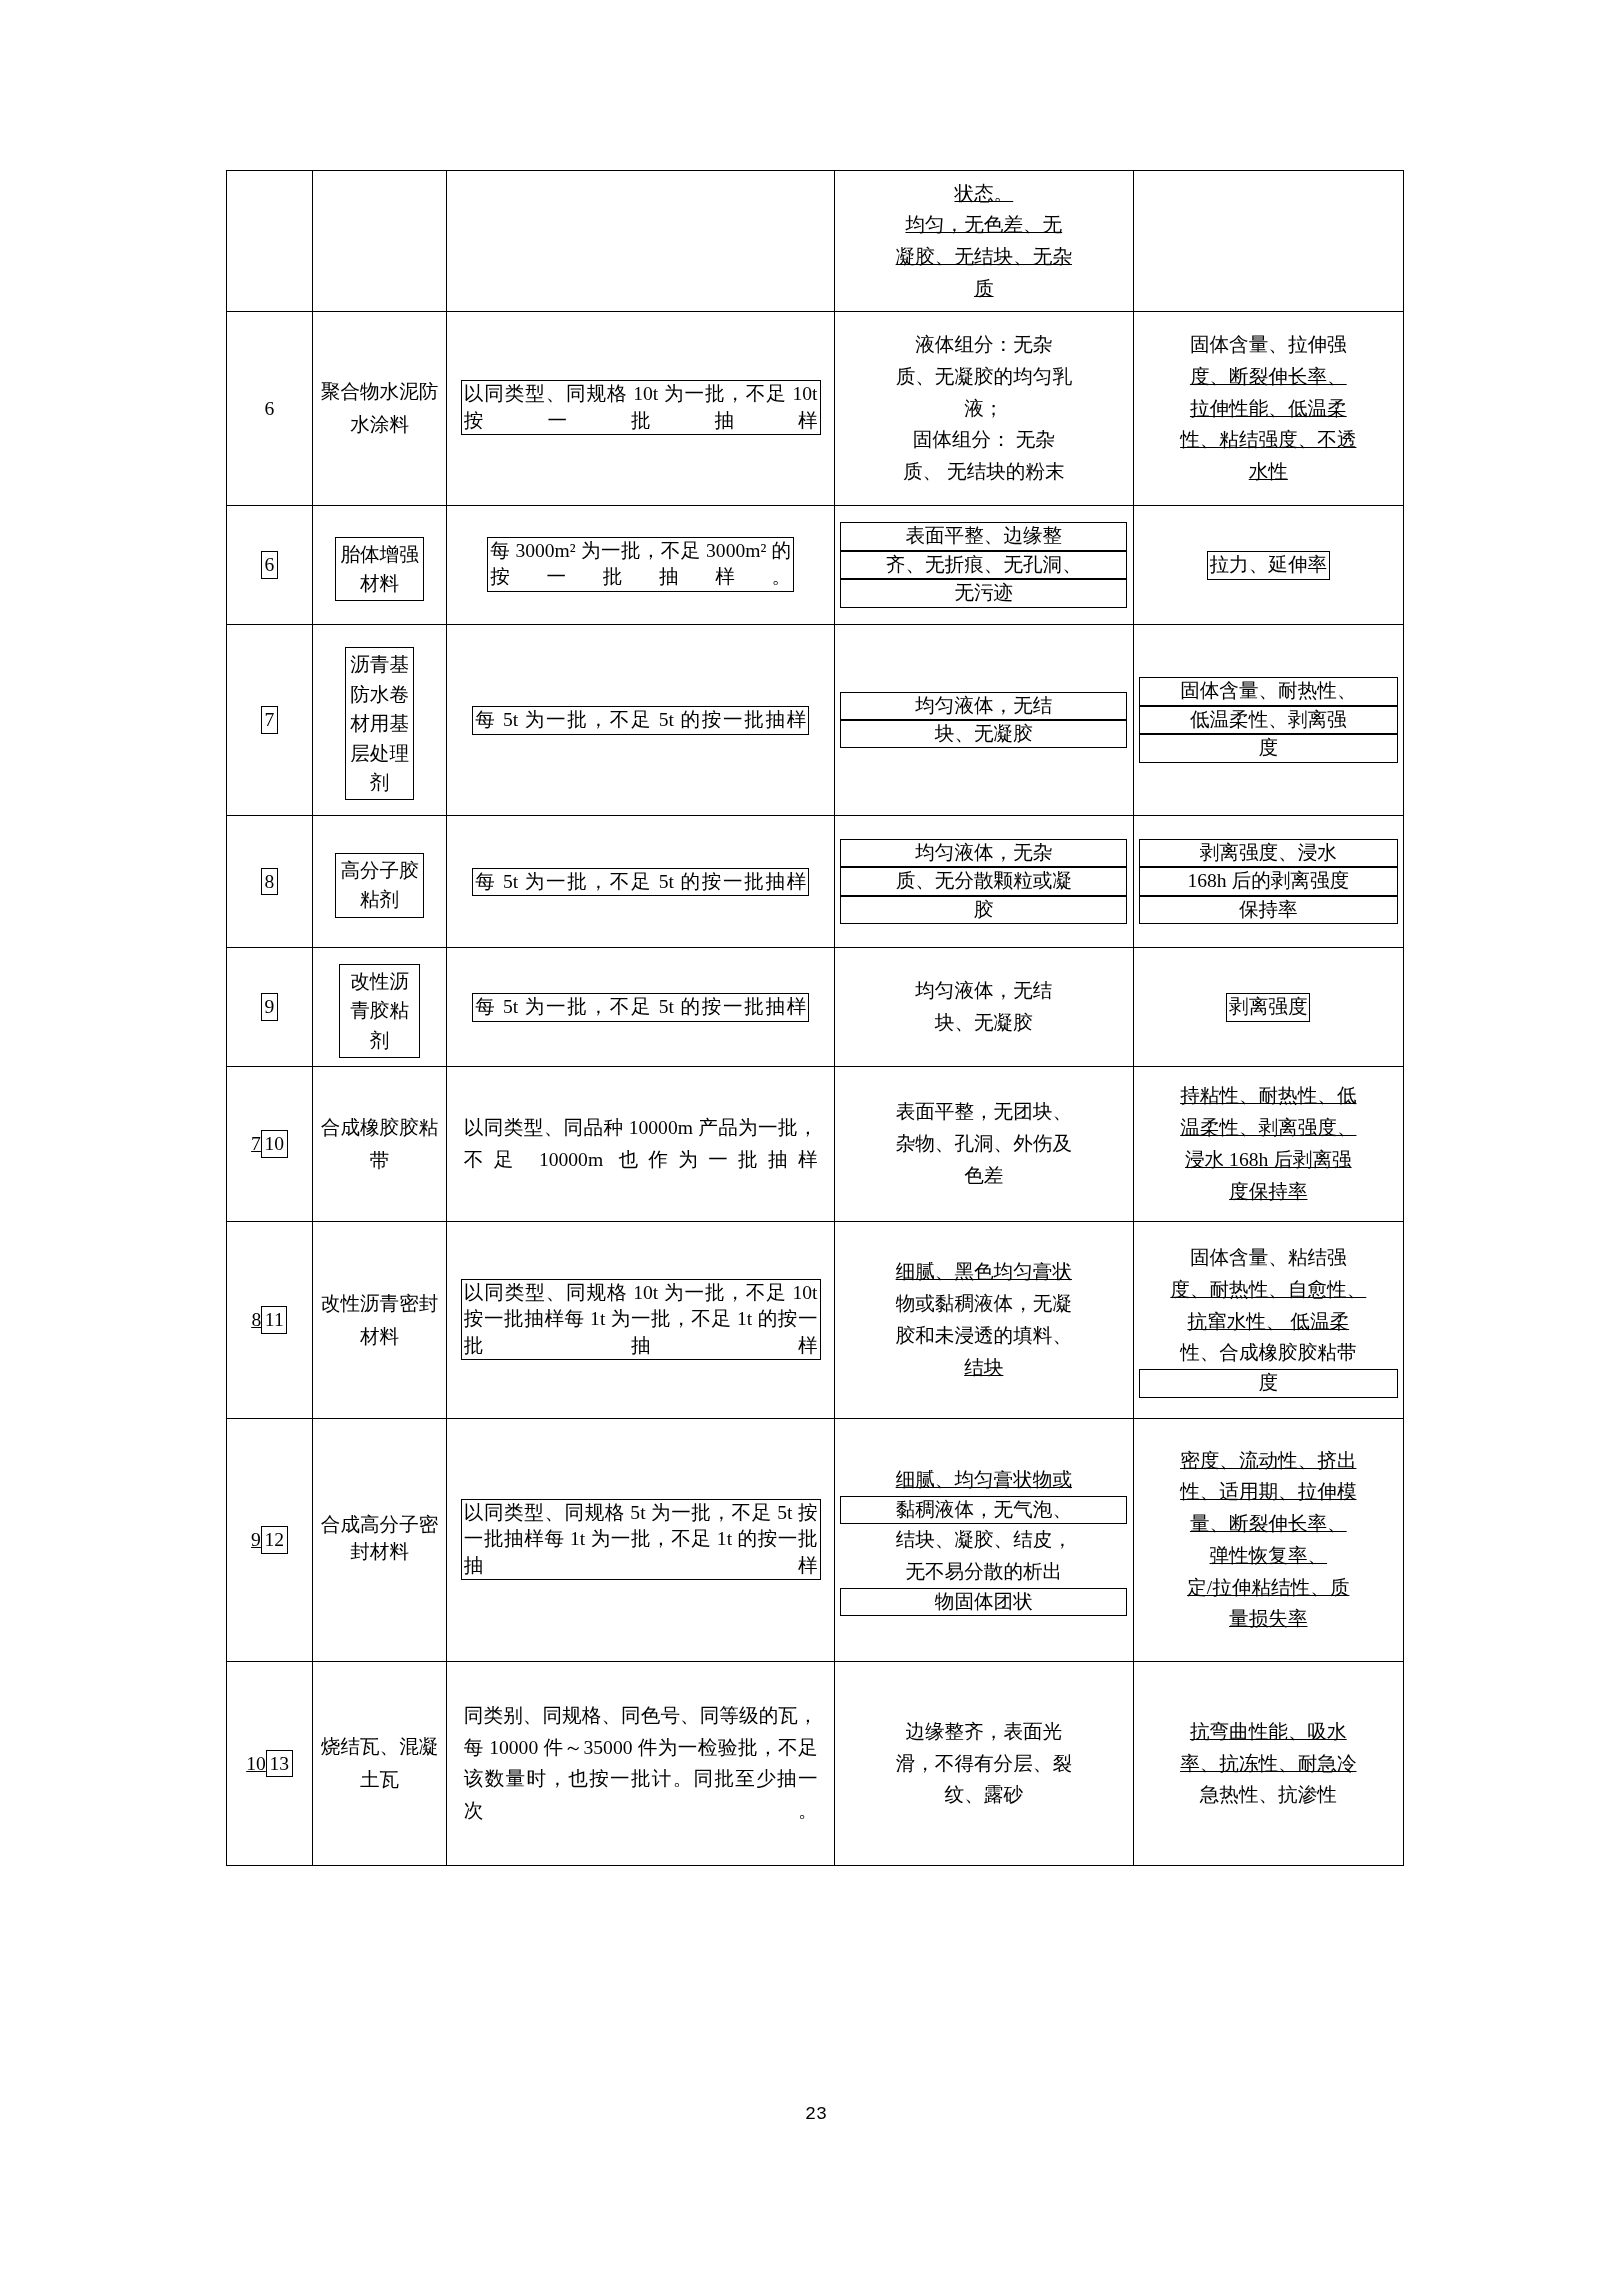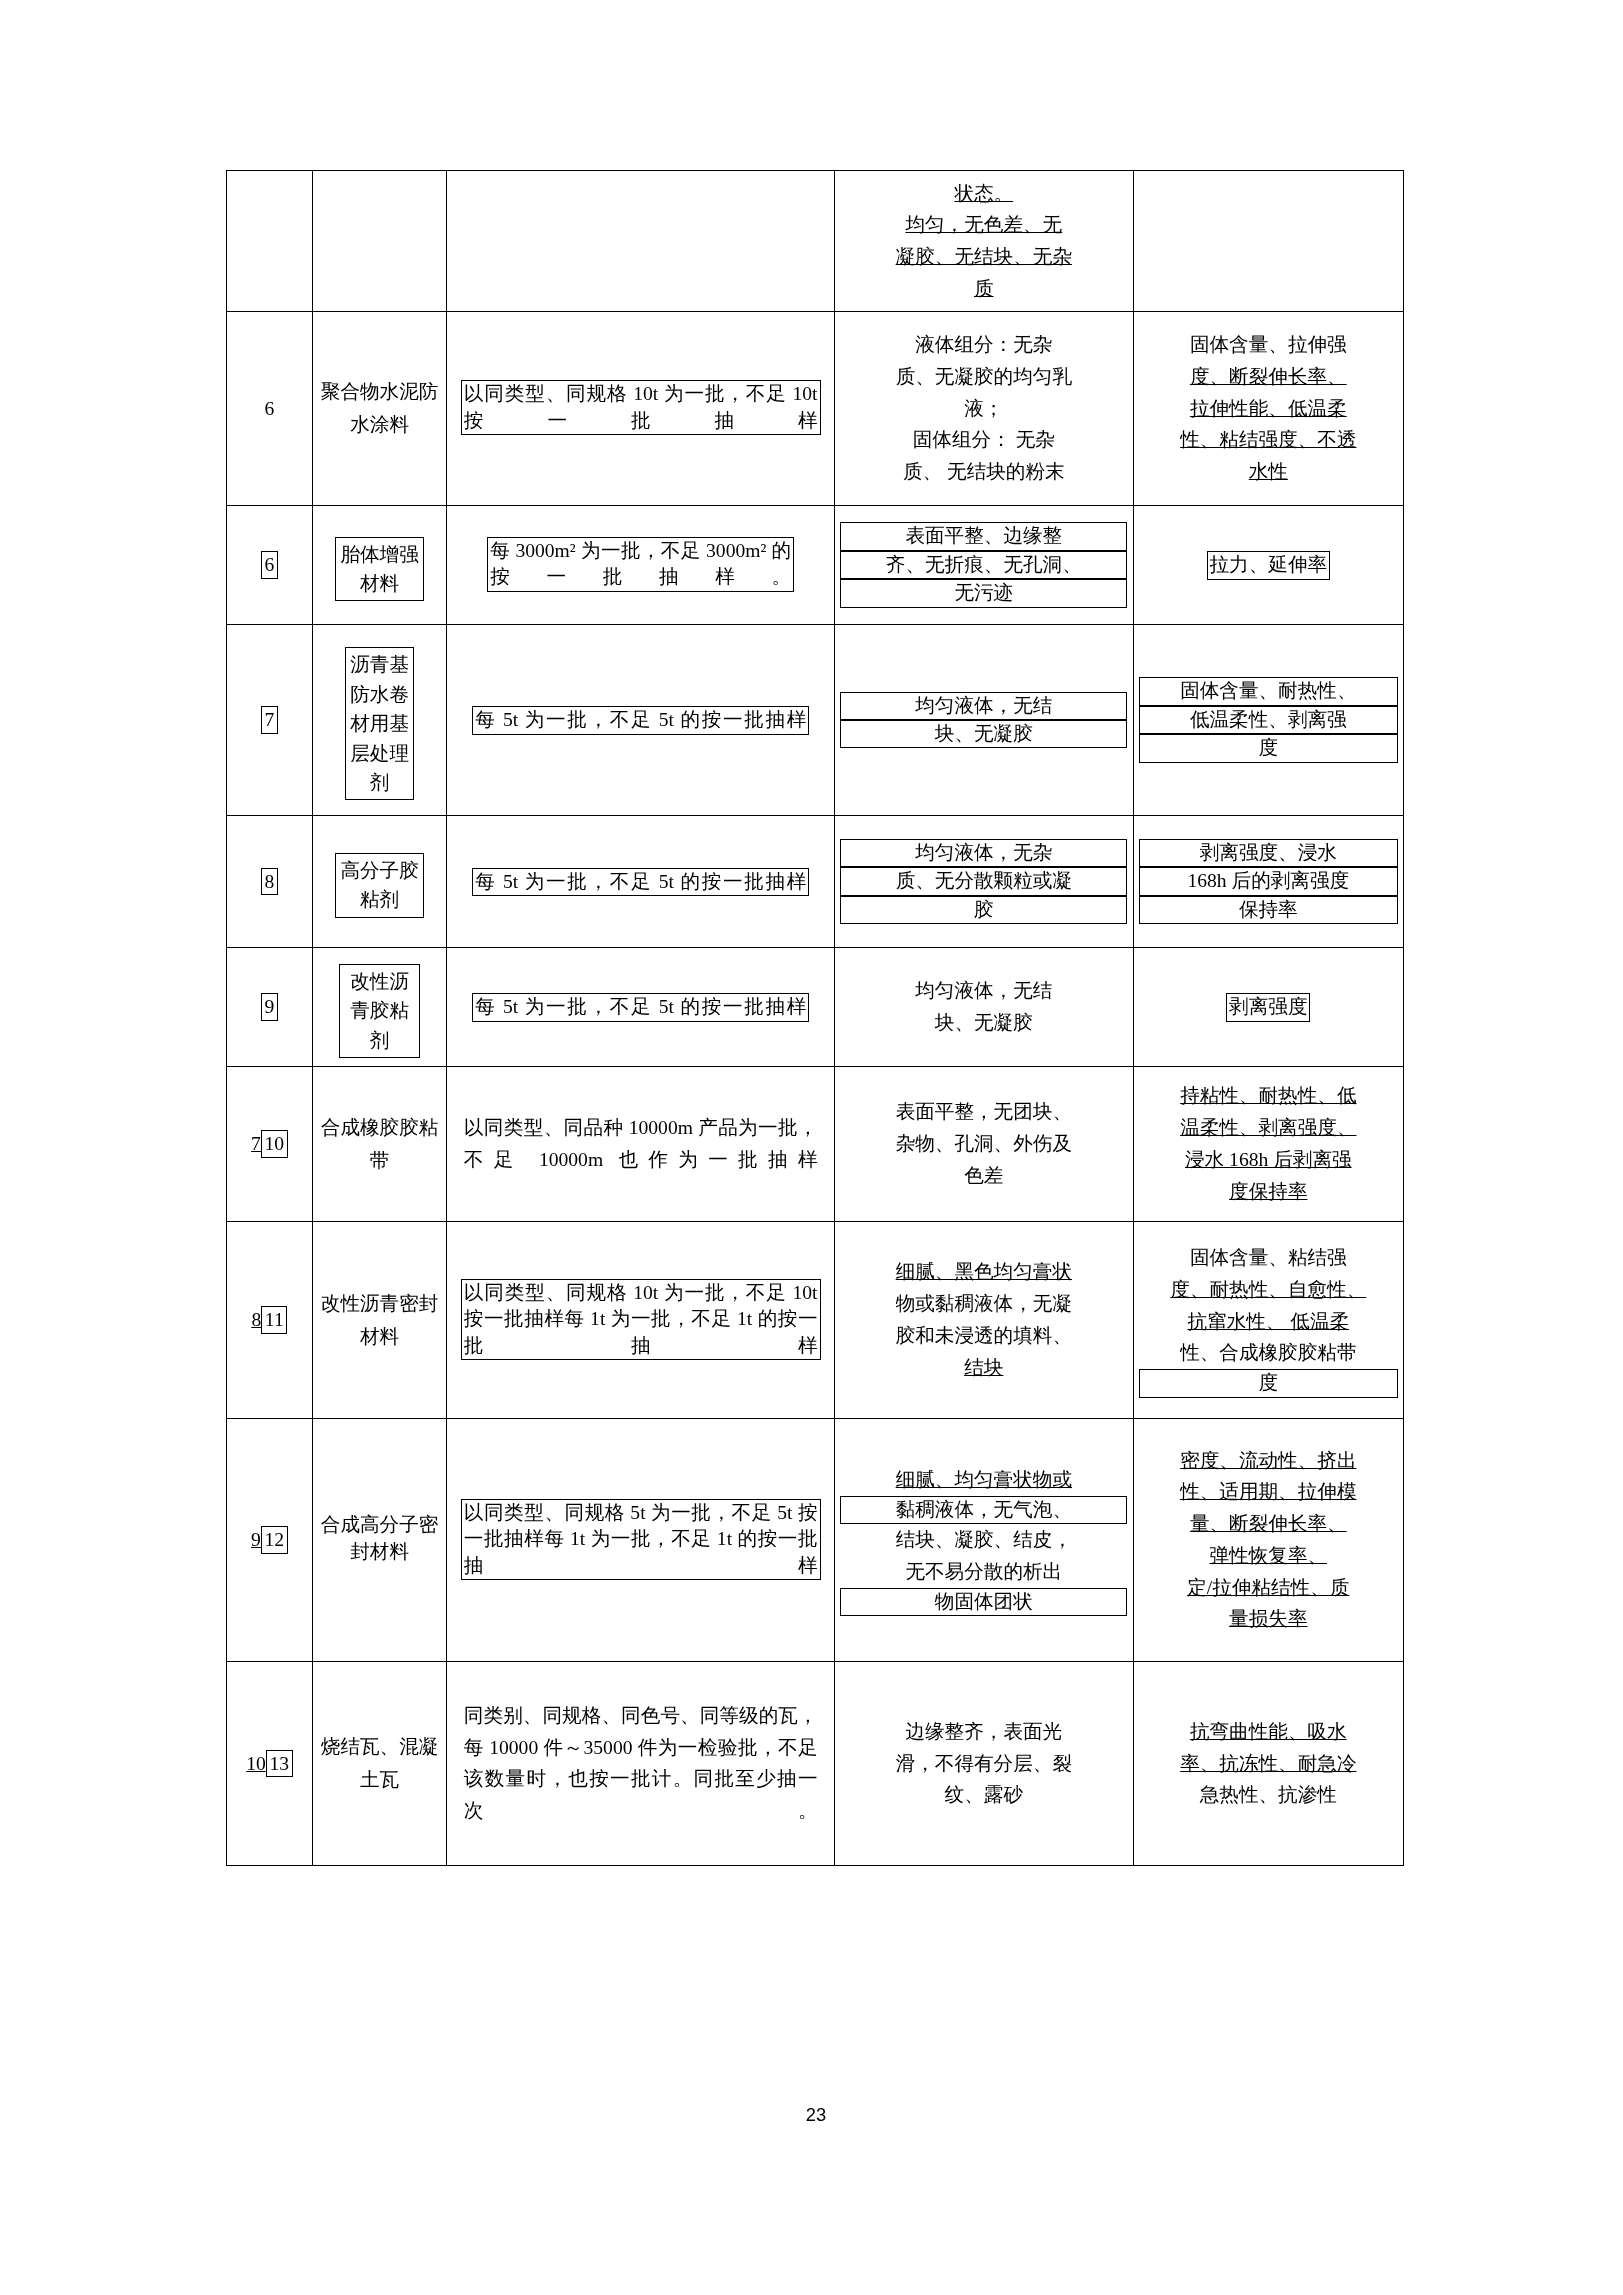--- a/index.html
+++ b/index.html
@@ -57,21 +57,21 @@
     padding: 0 2.6px;
     line-height: 1.3;
   }
   .page-number {
     position: absolute;
     left: 9px;
     right: 0;
     top: 2104px;
     text-align: center;
     font-size: 18.3px;
-    font-family: Liberation Sans, sans-serif;
+    font-family: Liberation Mono, monospace;
   }
   .line { display: block; }
 </style>
 </head>
 <body>
 
 <div class="page">
 
   <table class="doc-table">
     <colgroup>

